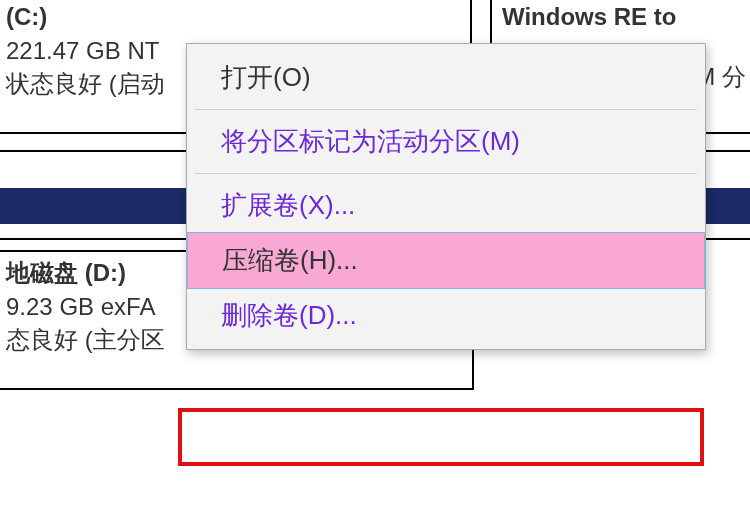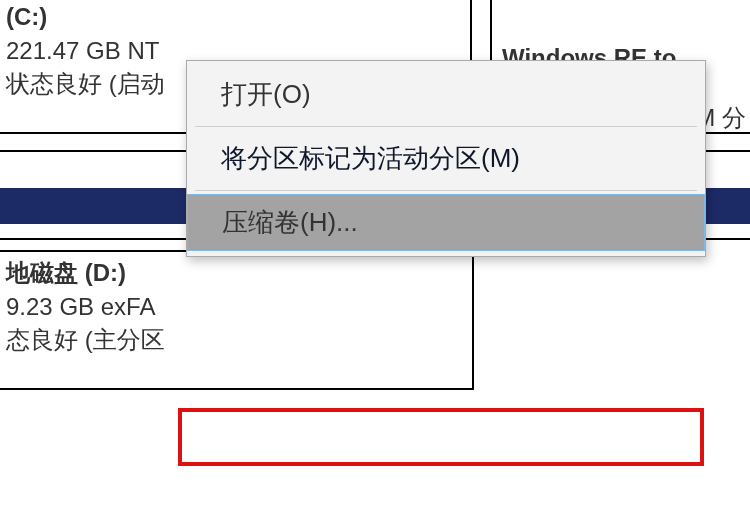--- a/index.html
+++ b/index.html
@@ -41,63 +41,65 @@
     border: 1px solid #aaa;
     box-shadow: 2px 4px 10px rgba(0,0,0,0.25);
     padding: 6px 0;
   }
   .menu-item {
     font-size: 26px;
     padding: 10px 40px 10px 34px;
     color: #333;
     white-space: nowrap;
   }
-  .menu-item.disabled { color: #0f172a; }
+  .menu-item.disabled { color: #6d28d9; }
   .menu-sep {
     height: 1px;
     background: #cfcfcf;
     margin: 4px 8px;
   }
   .menu-item.highlighted {
-    background: #a3a3a3;
+    background: #f9a8d4;
     border: 1px solid #7fb9e3;
     margin: -1px 0;
   }
   .red-box {
     position: absolute;
     border: 4px solid #d11;
     pointer-events: none;
   }
 </style>
 </head>
 <body>
 
 <div class="disk-panel" style="left:-6px; top:-6px; width:478px; height:140px;">
   <div class="drive-title">(C:)</div>
   <div>221.47 GB NT</div>
   <div>状态良好 (启动</div>
 </div>
 
 <div class="disk-panel" style="left:490px; top:-6px; width:270px; height:140px;">
-  <div class="drive-title" style="font-weight:bold;margin-top:41px;">Windows RE to</div>
+  <div class="drive-title" style="font-weight:bold;">Windows RE to</div>
   <div style="height:26px;"></div>
   <div style="text-align:right; padding-right:2px;">M 分</div>
 </div>
 
 <div class="thin-sep" style="top:150px;"></div>
 <div class="blue-bar" style="top:188px;"></div>
 <div class="thin-sep" style="top:238px;"></div>
 
 <div class="disk-panel" style="left:-6px; top:250px; width:480px; height:140px;">
   <div class="drive-title">地磁盘  (D:)</div>
   <div>9.23 GB exFA</div>
   <div>态良好 (主分区</div>
 </div>
 
-<div class="context-menu" style="left:186px; top:60px; width:520px;">
+<div class="context-menu" style="left:186px; top:43px; width:520px;">
   <div class="menu-item">打开(O)</div>
   <div class="menu-sep"></div>
   <div class="menu-item disabled">将分区标记为活动分区(M)</div>
   <div class="menu-sep"></div>
+  <div class="menu-item disabled">扩展卷(X)...</div>
   <div class="menu-item highlighted">压缩卷(H)...</div>
+  <div class="menu-item disabled">删除卷(D)...</div>
 </div>
 
 <div class="red-box" style="left:178px; top:408px; width:526px; height:58px;"></div>
 
 </body></html>

